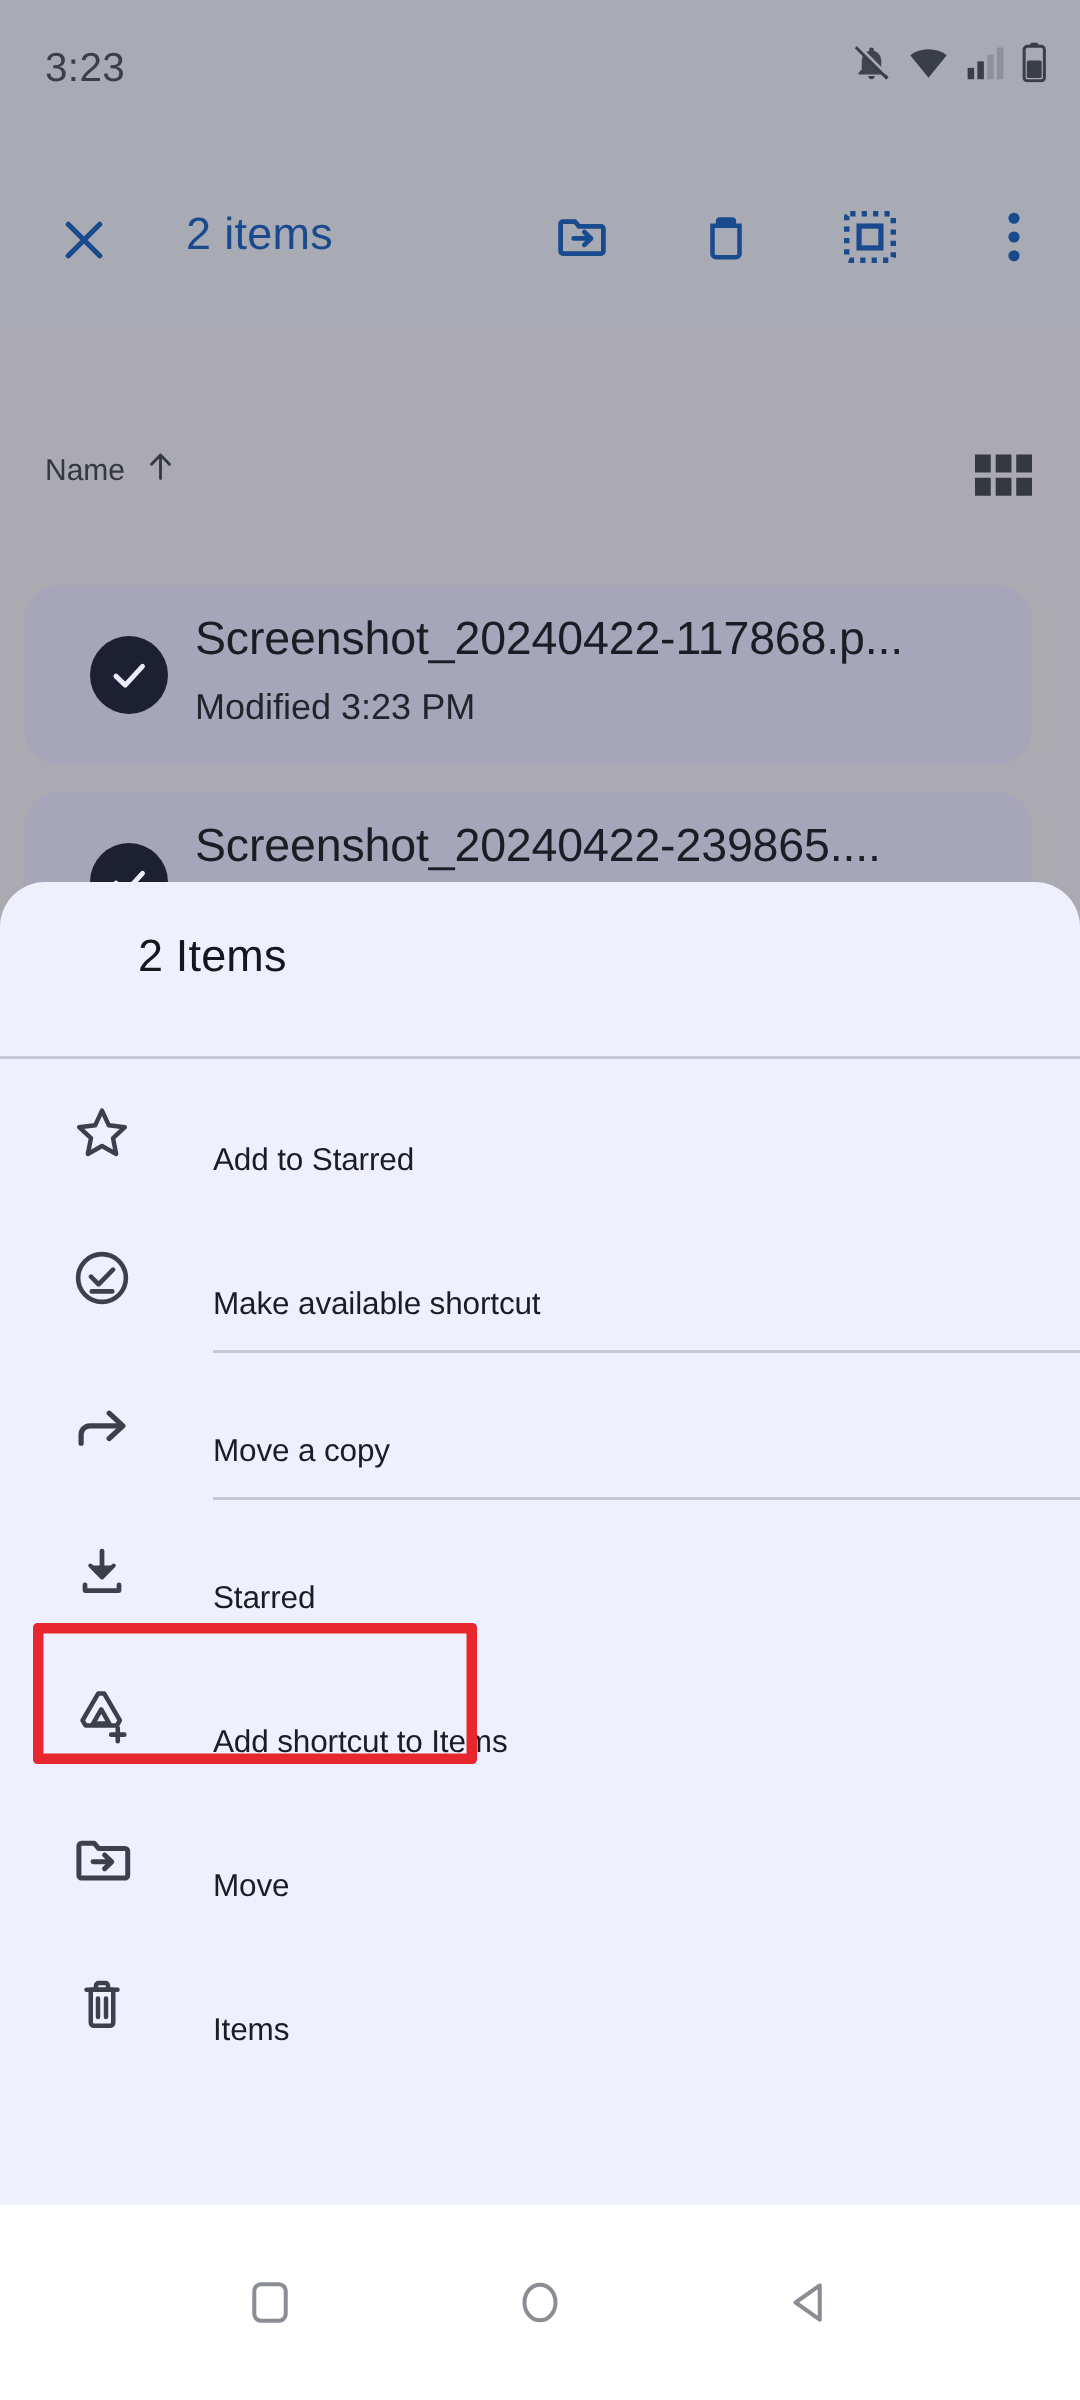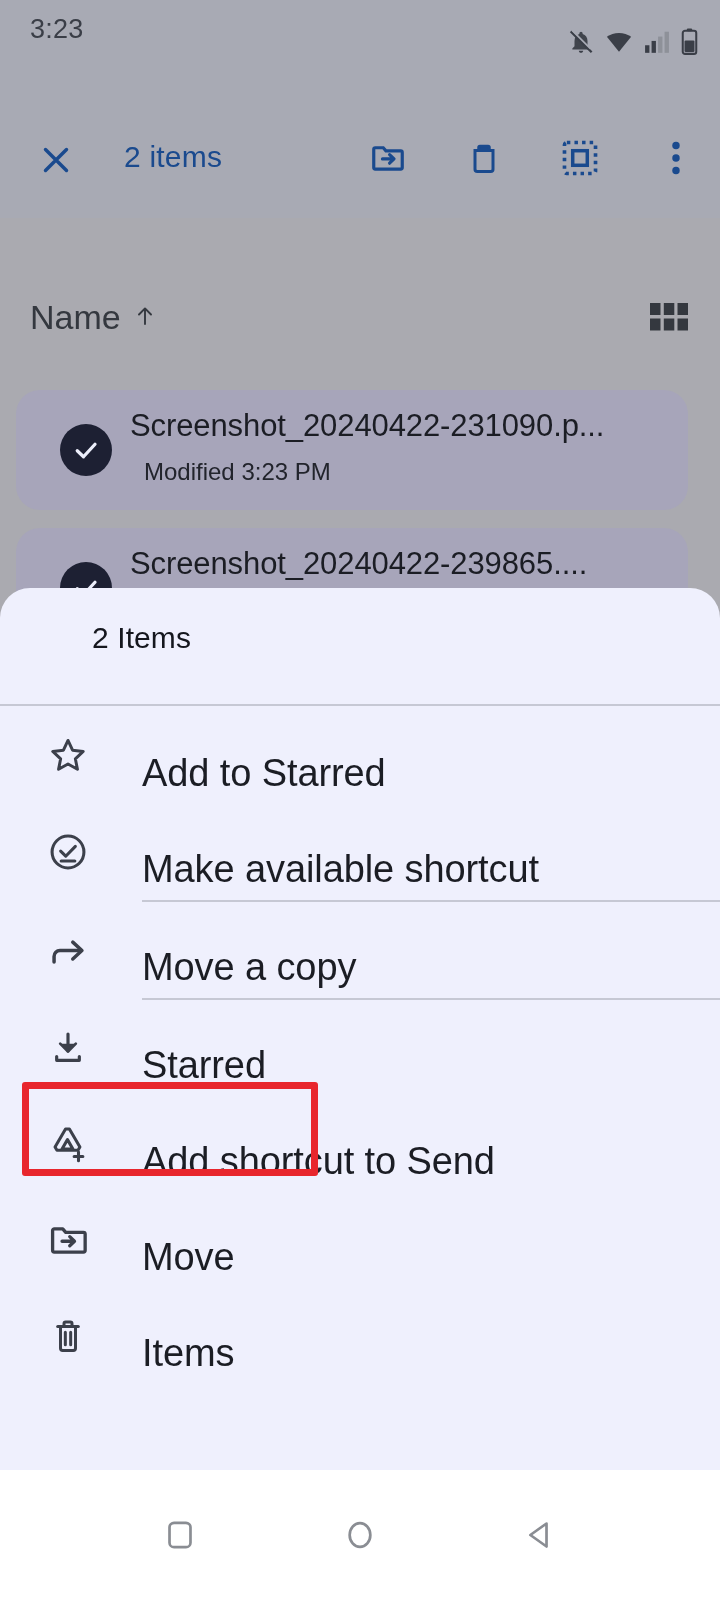--- a/index.html
+++ b/index.html
@@ -22,21 +22,21 @@
   .scrim-body {
     position:absolute; left:0; top:218px; width:720px; height:1252px;
     background:#aaaab0;
   }
 
   
   .statusbar {
     position:absolute; left:0; top:0; width:720px; height:80px;
   }
   .status-time {
-    position:absolute; left:30px; top:14px;
+    position:absolute; left:30px; top:30px;
     font-size:27px; color:#3a3e47; letter-spacing:.2px;
   }
   .status-icons {
     position:absolute; right:22px; top:28px;
     display:flex; align-items:center; gap:11px;
   }
   .status-icons svg { display:block; }
 
   
   .selbar { position:absolute; left:0; top:118px; width:720px; height:80px; }
@@ -52,42 +52,42 @@
     position:absolute; right:18px; top:14px;
     display:flex; align-items:center; gap:44px;
   }
   .sel-ic { width:52px; height:52px; display:flex; align-items:center; justify-content:center; }
 
   
   .listhdr { position:absolute; left:0; top:290px; width:720px; height:72px; }
   .listhdr-name {
     position:absolute; left:30px; top:8px;
     display:flex; align-items:center; gap:12px;
-    font-size:34px; color:#34383f;
+    font-size:20px; color:#34383f;
   }
   .listhdr-grid { position:absolute; right:32px; top:12px; }
 
   
   .filerow {
     position:absolute; left:16px; width:672px; height:120px;
     background:#a7a5ba; border-radius:24px;
   }
   .filerow.r1 { top:390px; }
   .filerow.r2 { top:528px; }
   .row-check {
     position:absolute; left:44px; top:34px; width:52px; height:52px;
     border-radius:50%; background:#1d2033;
     display:flex; align-items:center; justify-content:center;
   }
   .row-name {
     position:absolute; left:114px; top:18px;
     font-size:31px; color:#1b1d24; white-space:nowrap; letter-spacing:-.1px;
   }
   .row-sub {
-    position:absolute; left:128px; top:68px;
+    position:absolute; left:114px; top:68px;
     font-size:24px; color:#22242c;
   }
 
   
   .sheet {
     position:absolute; left:0; top:588px; width:720px; height:884px;
     background:#eff0fd;
     border-top-left-radius:30px; border-top-right-radius:30px;
   }
   .sheet-title {
@@ -101,21 +101,21 @@
 
   .menu { position:absolute; left:0; top:120px; width:720px; }
   .menu-item {
     position:relative; height:96px; display:flex; align-items:center;
   }
   .menu-icon {
     width:52px; margin-left:42px; display:flex;
     align-items:center; justify-content:center; flex:0 0 auto;
   }
   .menu-label {
-    margin-left:48px; font-size:38px; color:#1b1d24; letter-spacing:-.1px;margin-top:35px;
+    margin-left:48px; font-size:21px; color:#1b1d24; letter-spacing:-.1px;margin-top:35px;
   }
   .menu-divider {
     height:2px; background:#c6c8d4; margin-left:142px; margin-right:0;
   }
 
   
   .highlight {
     position:absolute; left:22px; top:1082px;
     width:296px; height:94px;
     border:7px solid #e8262d; border-radius:3px;
@@ -227,21 +227,21 @@
       </svg>
     </div>
   </div>
 
   <div class="filerow r1">
     <div class="row-check">
       <svg width="30" height="30" viewBox="0 0 24 24" fill="none" stroke="#eceefb" stroke-width="2.6" stroke-linecap="round" stroke-linejoin="round">
         <path d="M5 12.6 10 17.4 19.2 7.4"></path>
       </svg>
     </div>
-    <div class="row-name">Screenshot_20240422-231090.p...</div>
+    <div class="row-name">Screenshot_20240422-117868.p...</div>
     <div class="row-sub">Modified 3:23 PM</div>
   </div>
 
   <div class="filerow r2">
     <div class="row-check">
       <svg width="30" height="30" viewBox="0 0 24 24" fill="none" stroke="#eceefb" stroke-width="2.6" stroke-linecap="round" stroke-linejoin="round">
         <path d="M5 12.6 10 17.4 19.2 7.4"></path>
       </svg>
     </div>
     <div class="row-name">Screenshot_20240422-239865....</div>
@@ -299,21 +299,21 @@
       </div>
 
       <div class="menu-item">
         <span class="menu-icon">
           <svg width="42" height="42" viewBox="0 0 24 24" fill="none" stroke="#3c404b" stroke-width="1.75" stroke-linecap="round" stroke-linejoin="round">
             <path d="M10.6 3.4h2.2l6 10.3-1.1 1.9H5.7l-1.1-1.9 6-10.3z"></path>
             <path d="M11.7 9.5l3.1 5.4H8.6l3.1-5.4z"></path>
             <path d="M18 16.6v5M15.5 19.1h5"></path>
           </svg>
         </span>
-        <span class="menu-label">Add shortcut to Send</span>
+        <span class="menu-label">Add shortcut to Items</span>
       </div>
 
       <div class="menu-item">
         <span class="menu-icon">
           <svg width="42" height="42" viewBox="0 0 24 24" fill="none" stroke="#3c404b" stroke-width="1.9" stroke-linejoin="round">
             <path d="M3.2 6.6a1 1 0 0 1 1-1h4.8l1.7 2h10.1a1 1 0 0 1 1 1v9.3a1 1 0 0 1-1 1H4.2a1 1 0 0 1-1-1V6.6z"></path>
             <path d="M8.6 12.7h6.8M13 10.1l2.7 2.6-2.7 2.6" stroke-linecap="round"></path>
           </svg>
         </span>
         <span class="menu-label">Move</span>

